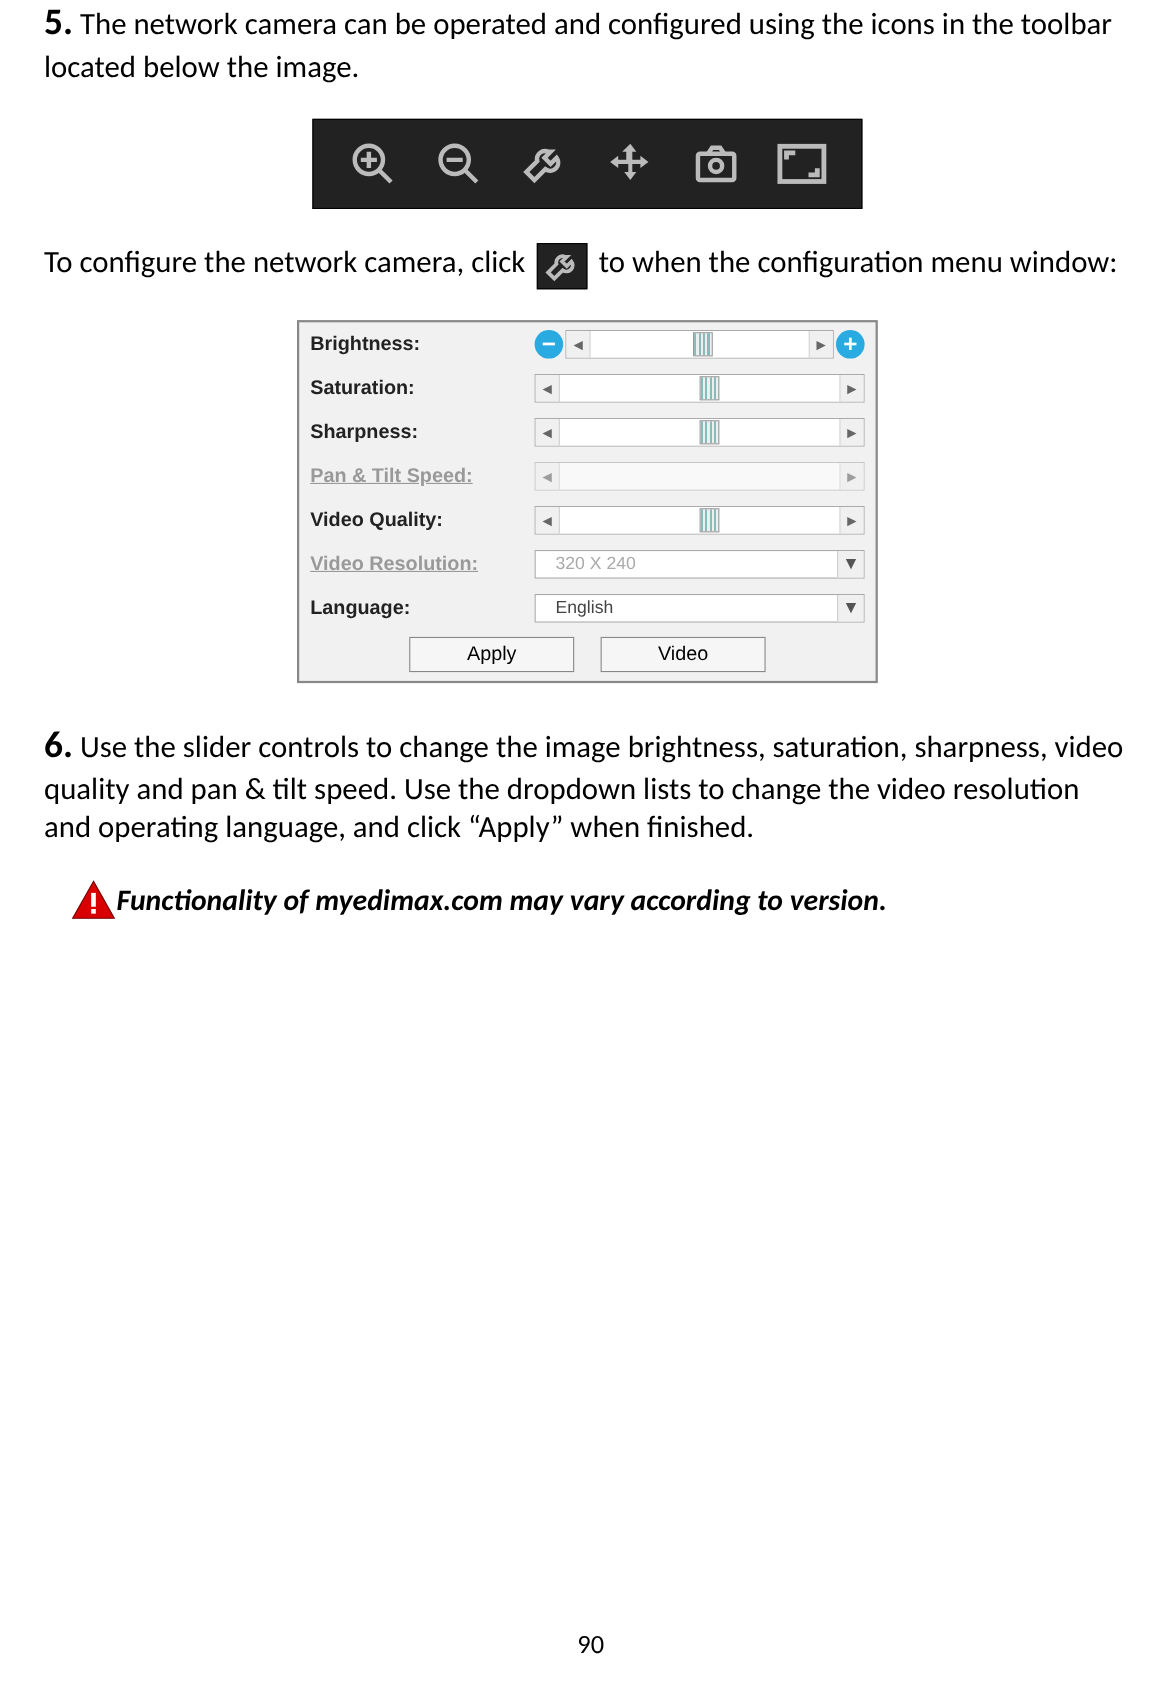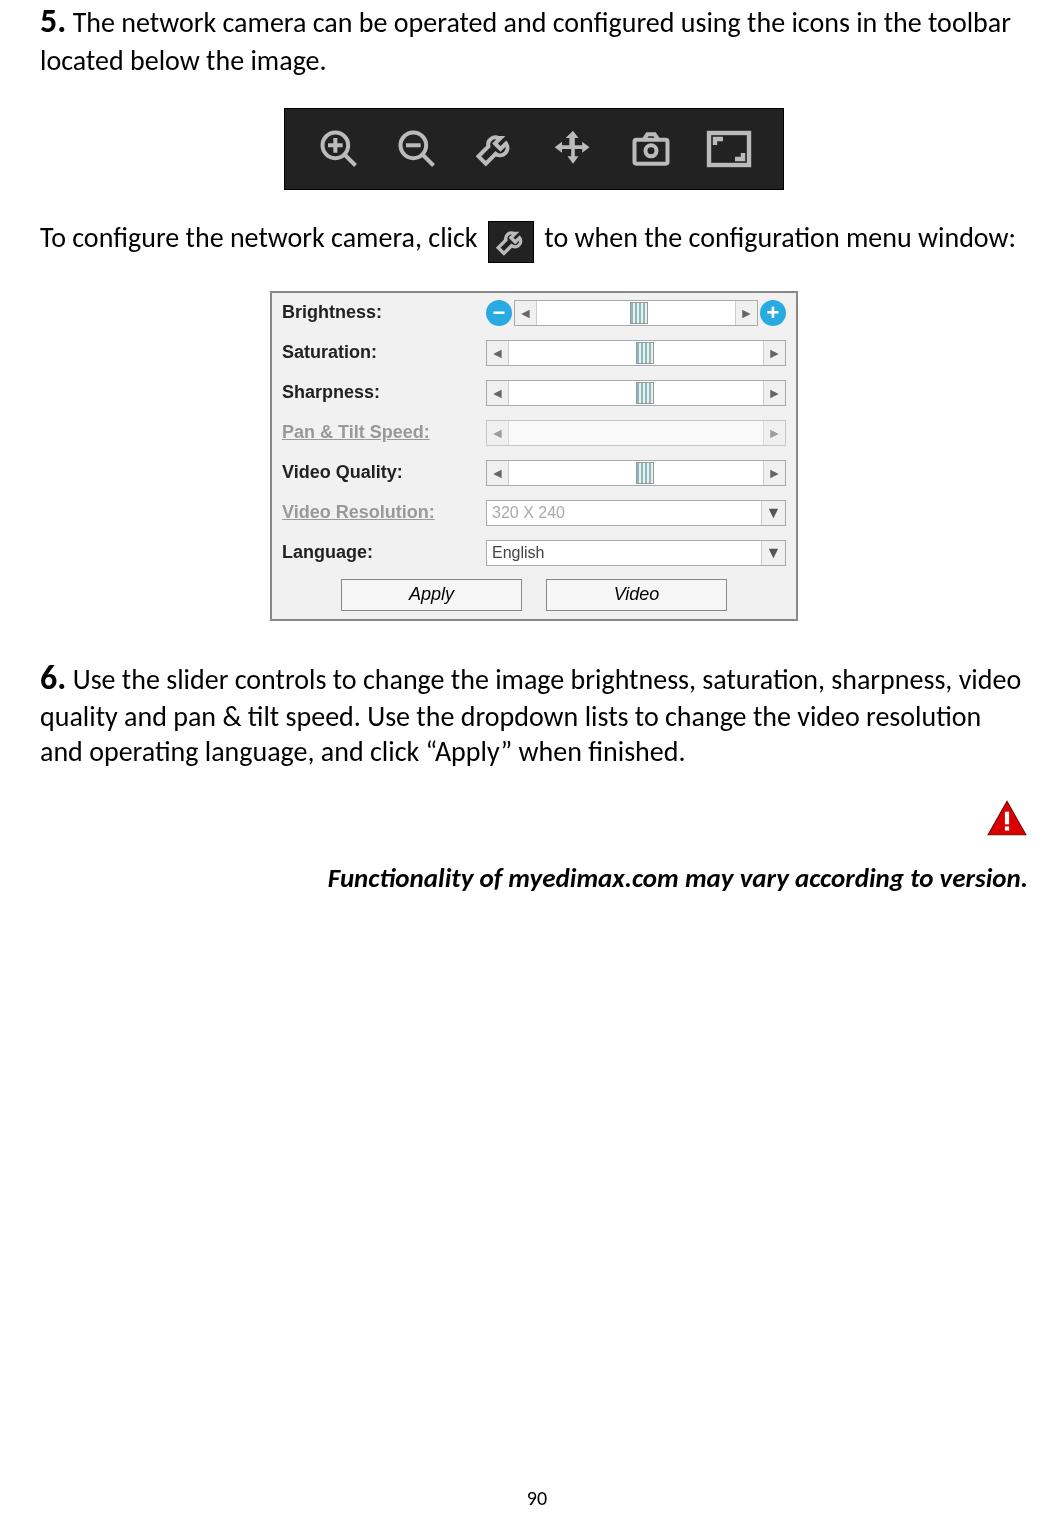--- a/index.html
+++ b/index.html
@@ -83,47 +83,46 @@
   .track { flex: 1; position: relative; background: #fff; }
   .thumb {
     position: absolute; top: 1px; bottom: 1px; width: 18px;
     background: repeating-linear-gradient(90deg,#8bb,#8bb 2px,#eee 2px,#eee 4px);
     border: 1px solid #999;
   }
   .select-box {
     flex: 1; height: 26px;
     display: flex; align-items: center;
     border: 1px solid #aaa; background: #fff;
-    padding-left: 5px; font-size: 16px; color: #444;
+    padding-left: 18px; font-size: 16px; color: #444;
     position: relative;
   }
   .select-box.disabled { color: #aaa; }
   .select-caret {
     position: absolute; right: 0; top: 0; bottom: 0; width: 24px;
     border-left: 1px solid #ccc; display: flex; align-items: center; justify-content: center;
     color: #555; background: #f0f0f0;
   }
   .btn-row {
     display: flex; justify-content: center;
     padding: 6px 0 8px; gap: 24px;
   }
   .cfg-btn {
     background: #f6f6f6; border: 1px solid #888;
-    height: 32px; width: 181px;
+    height: 32px; width: 150px;
     display: flex; align-items: center; justify-content: center;
     font-size: 18px;
-    font-style: italic;
   }
   .step6 { margin-top: 4px; }
-  .note-row { display: flex; align-items: flex-end; gap: 24px; margin-top: 30px; padding-left: 24px; flex-direction: column; }
+  .note-row { display: flex; align-items: center; gap: 0; margin-top: 30px; padding-left: 24px; }
   .warning-icon { width: 42px; height: 38px; }
   .note-text { font-style: italic; font-weight: 700; font-size: 27px; }
   .page-num {
     position: absolute; bottom: 22px; left: 0; right: 0;
-    text-align: center; font-size: 20px; color: #000; padding-left: 16px;
+    text-align: center; font-size: 24px; color: #000; padding-left: 16px;
   }
   .flow-para { line-height: 1.25; margin-top: 6px; }
 </style>
 </head>
 <body>
 
 <div class="step-para step5">
   <span class="step-num">5.</span>
   <span>The network camera can be operated and configured using the icons in the toolbar located below the image.</span>
 </div>

